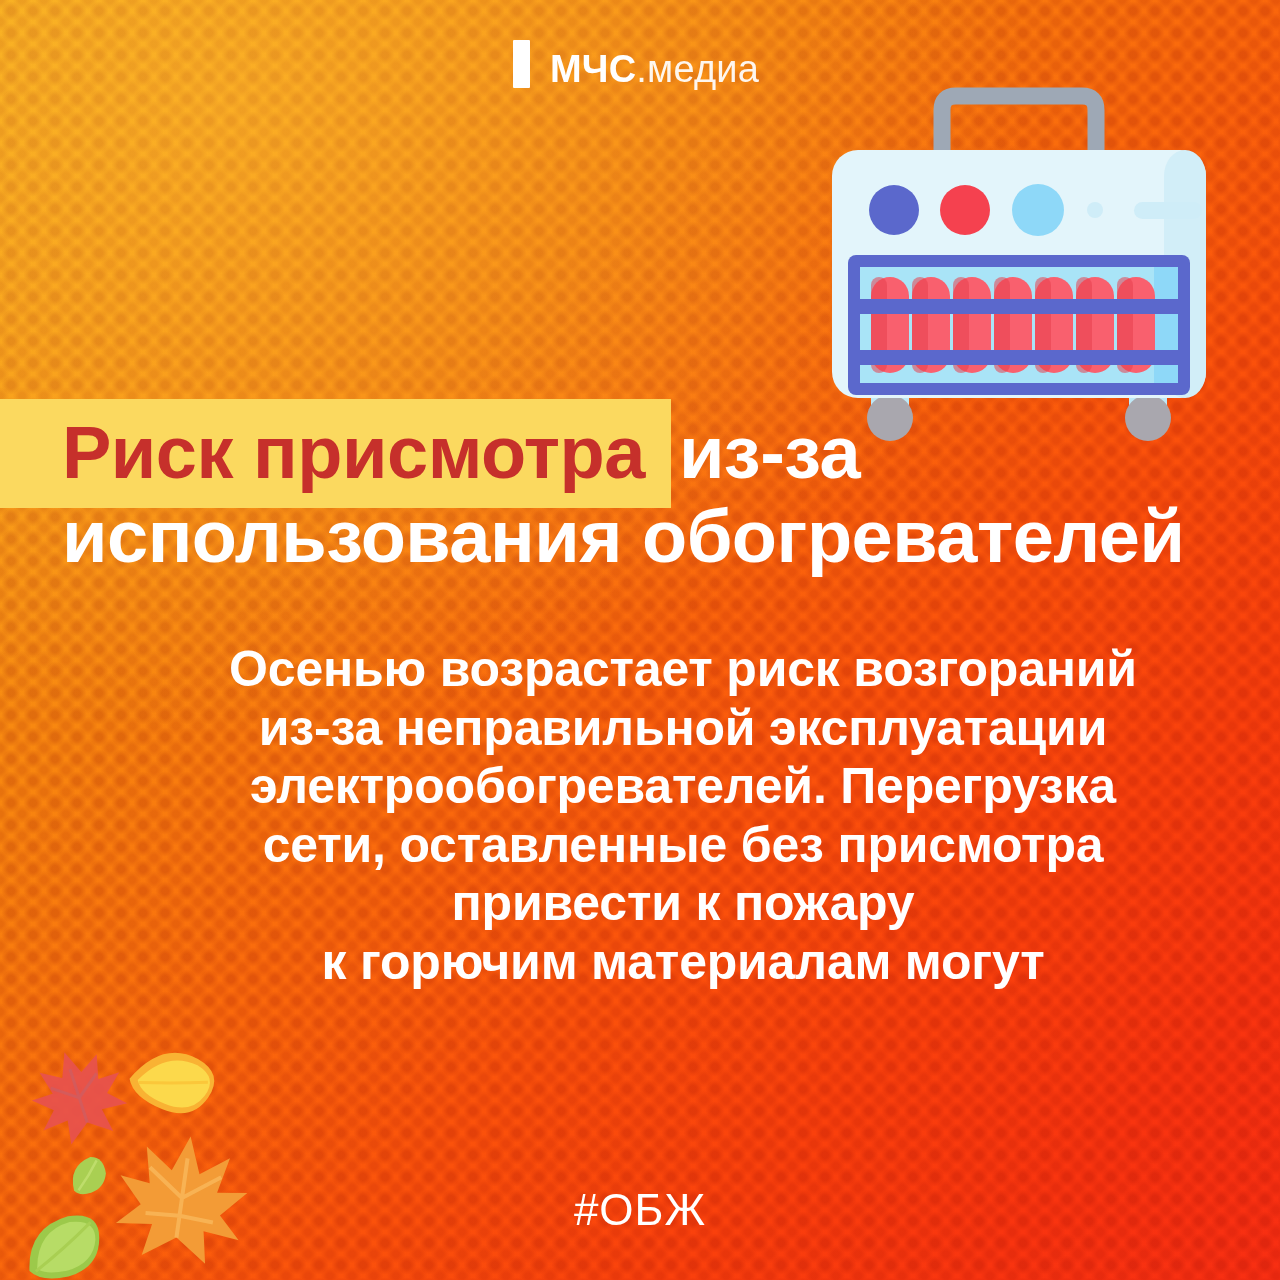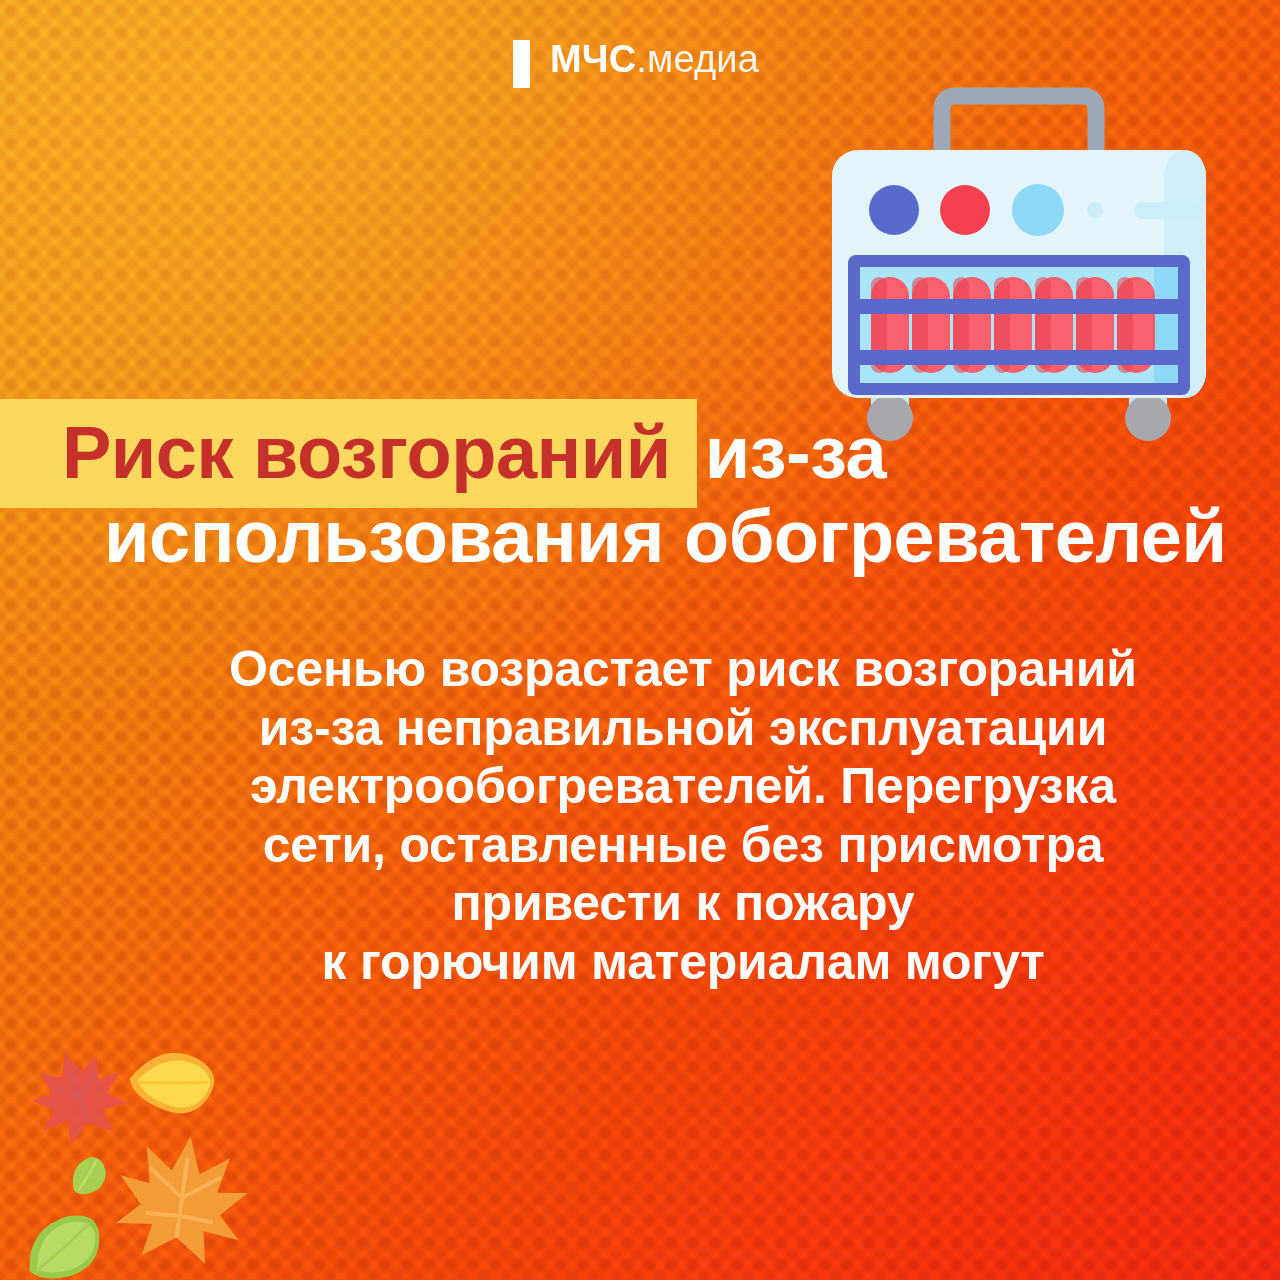--- a/index.html
+++ b/index.html
@@ -44,21 +44,21 @@
     background: radial-gradient(120% 95% at 18% 8%, rgba(255,200,60,.40) 0%, rgba(255,150,20,0) 52%);
     pointer-events: none;
   }
 
   
   #logo {
     position: absolute;
     left: 0; right: 8px;
     top: 40px;
     display: flex;
-    align-items: flex-start;
+    align-items: flex-end;
     justify-content: center;
     gap: 20px;
     z-index: 6;
   }
   #logo .bar {
     width: 17px;
     height: 48px;
     background: #fff;
     border-radius: 1px;
   }
@@ -93,21 +93,21 @@
   }
   .title-line {
     font-size: 74px;
     font-weight: 700;
     line-height: 1.06;
     letter-spacing: -.5px;
     color: #fff;
     white-space: nowrap;
   }
   .title-line.one { padding-left: 62px; }
-  .title-line.two { padding-left: 62px; margin-top: 6px; margin-left: 42px; }
+  .title-line.two { padding-left: 62px; margin-top: 6px; }
   .hl {
     background: #FBD95F;
     color: #C6302B;
     box-shadow: 26px 0 0 #FBD95F, -62px 0 0 #FBD95F;
     padding: 12px 0 14px 0;
   }
   .after-hl { margin-left: 34px; margin-top: 20px; }
 
   
   #body-copy {
@@ -210,33 +210,34 @@
           <rect x="293" y="215" width="16" height="96" rx="8"></rect>
         </g>
       </g>
 
       <rect x="36" y="237" width="318" height="15" fill="#5B68CC"></rect>
       <rect x="36" y="288" width="318" height="15" fill="#5B68CC"></rect>
     </svg>
   </div>
 
   <div id="headline">
-    <div class="title-line one"><span class="hl">Риск возгораний</span><span class="after-hl">из-за</span></div>
+    <div class="title-line one"><span class="hl">Риск присмотра</span><span class="after-hl">из-за</span></div>
     <div class="title-line two">использования обогревателей</div>
   </div>
 
   <div id="body-copy">
     <p>Осенью возрастает риск возгораний</p>
     <p>из-за неправильной эксплуатации</p>
     <p>электрообогревателей. Перегрузка</p>
     <p>сети, оставленные без присмотра</p>
     <p>привести к пожару</p>
     <p>к горючим материалам могут</p>
   </div>
 
+  <div id="hashtag">#ОБЖ</div>
 
   <div id="leaves">
     <svg viewBox="0 0 240 240" xmlns="http://www.w3.org/2000/svg">
 
       <g transform="translate(14,8) rotate(-18 46 46)" opacity=".92">
         <path d="M46 2 L56 26 L76 14 L70 38 L92 38 L74 54 L90 70 L64 68 L68 92
                  L46 76 L24 92 L28 68 L2 70 L18 54 L0 38 L22 38 L16 14 L36 26 Z" fill="#E8524E"></path>
         <path d="M46 76 L46 20 M46 50 L70 32 M46 50 L22 32" stroke="#C4606F" stroke-width="3" fill="none" opacity=".6"></path>
       </g>
 

